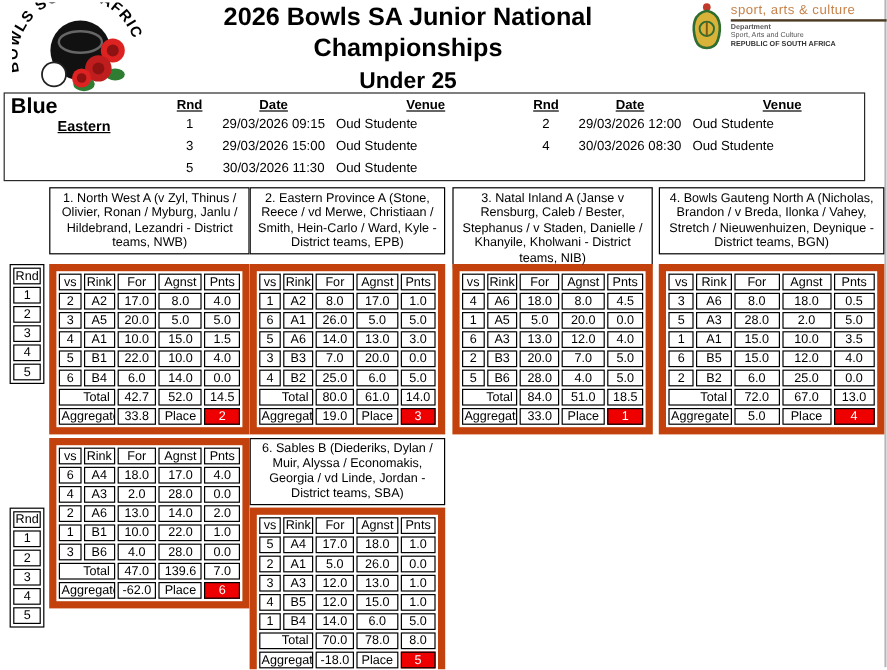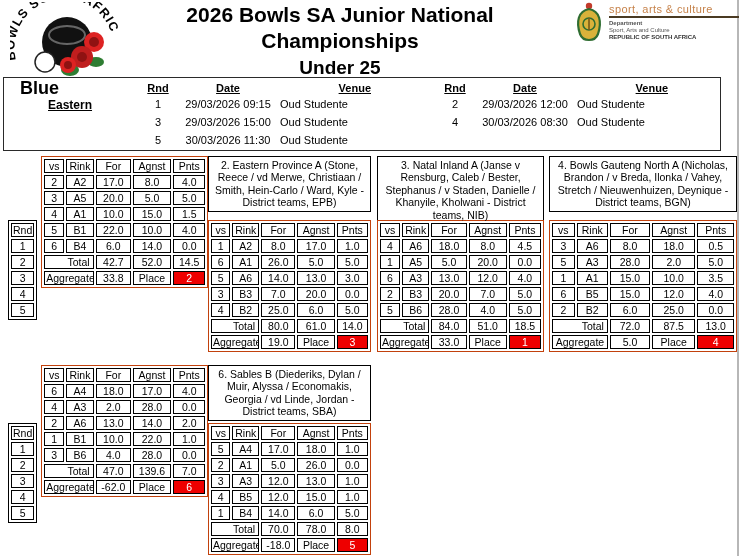--- a/index.html
+++ b/index.html
@@ -16,38 +16,38 @@
   .coa{width:30px;height:44px;flex:0 0 auto;}
   .dsac-text{padding-top:1px;}
   .dsac-l1{font-size:11px;line-height:12px;color:#C6824A;letter-spacing:.4px;}
   .dsac-rule{width:132px;height:2px;background:#4a3a22;margin:1px 0 2px 0;}
   .dsac-l2{font-size:6px;line-height:7px;font-weight:bold;color:#555;}
   .dsac-l3{font-size:6px;line-height:7px;color:#555;}
   .dsac-l4{font-size:6px;line-height:7px;font-weight:bold;color:#333;}
 
   
   .sched-box{position:absolute;left:3px;top:77px;width:716px;height:72px;border:1.5px solid #2a2a2a;background:#fff;}
-  .blue-label{position:absolute;left:16px;top:0px;font-size:18px;font-weight:bold;text-align:center;}
+  .blue-label{position:absolute;left:5px;top:0px;font-size:18px;font-weight:bold;text-align:center;}
   .sched-label{position:absolute;left:44px;top:20px;font-size:12px;font-weight:bold;text-decoration:underline;}
   .sched-grp1{position:absolute;left:134px;top:2px;}
   .sched-grp2{position:absolute;left:431px;top:2px;}
   .sched-tbl{border-collapse:collapse;}
   .sched-tbl th{font-size:11px;font-weight:bold;text-decoration:underline;height:15px;text-align:center;padding:0;}
   .sched-tbl td{font-size:11px;height:18px;text-align:center;padding:0;vertical-align:middle;}
   .sched-tbl .ta-l{text-align:left;padding-left:2px;}
   .sched-tbl .ta-r{text-align:right;padding-right:2px;}
 
   
   .team-col{position:absolute;display:flex;align-items:flex-start;}
   .rnd-wrap{margin-right:4px;}
   .rnd-tbl{width:26px;border-collapse:separate;border-spacing:2px;border:1px solid #000;}
   .rnd-tbl th,.rnd-tbl td{border:1px solid #000;font-size:10.5px;font-weight:normal;text-align:center;height:12px;line-height:12px;padding:0 1px;}
   .name-slot{overflow:visible;}
   .name-box{border:1px solid #000;text-align:center;font-size:10.5px;line-height:12.4px;padding:2px 2px;background:#fff;box-sizing:border-box;}
-  .score-tbl{width:100%;table-layout:fixed;border-collapse:separate;border-spacing:2px;border:1px solid #c2410c;background:#fff;}
+  .score-tbl{width:100%;table-layout:fixed;border-collapse:separate;border-spacing:2px;border:6px solid #c2410c;background:#fff;}
   .score-tbl th,.score-tbl td{border:1px solid #000;text-align:center;font-size:10.5px;font-weight:normal;height:12px;line-height:12px;padding:0 1px;overflow:hidden;white-space:nowrap;}
   .score-tbl .lbl-r{text-align:right;padding-right:3px;}
   .place{background:#EE0000;color:#fff;font-weight:bold;}
 </style>
 </head>
 <body>
 
 <div class="page">
   <div class="edge-right"></div>
 
@@ -184,20 +184,23 @@
             <tr>
               <td>4</td>
             </tr>
             <tr>
               <td>5</td>
             </tr>
           </tbody>
       </table>
     </div>
     <div class="main-stack" style="width:167px;">
+      <div class="name-slot" style="height:64px;">
+          <div class="name-box">1. North West A (v Zyl, Thinus / Olivier, Ronan / Myburg, Janlu / Hildebrand, Lezandri - District teams, NWB)</div>
+        </div>
       <table class="score-tbl">
         <colgroup>
             <col style="width:13%">
             <col style="width:18%">
             <col style="width:23%">
             <col style="width:25%">
             <col style="width:21%">
           </colgroup>
         <thead>
             <tr>
@@ -473,21 +476,21 @@
               <td>B2</td>
               <td>6.0</td>
               <td>25.0</td>
               <td>0.0</td>
             </tr>
           </tbody>
         <tbody>
           <tr>
             <td colspan="2" class="lbl-r">Total</td>
             <td>72.0</td>
-            <td>87.5</td>
+            <td>67.0</td>
             <td>13.0</td>
           </tr>
           <tr>
             <td colspan="2">Aggregate</td>
             <td>5.0</td>
             <td>Place</td>
             <td class="place" style="background: rgb(238, 0, 0); color: rgb(255, 255, 255);">4</td>
           </tr>
         </tbody>
       </table>

